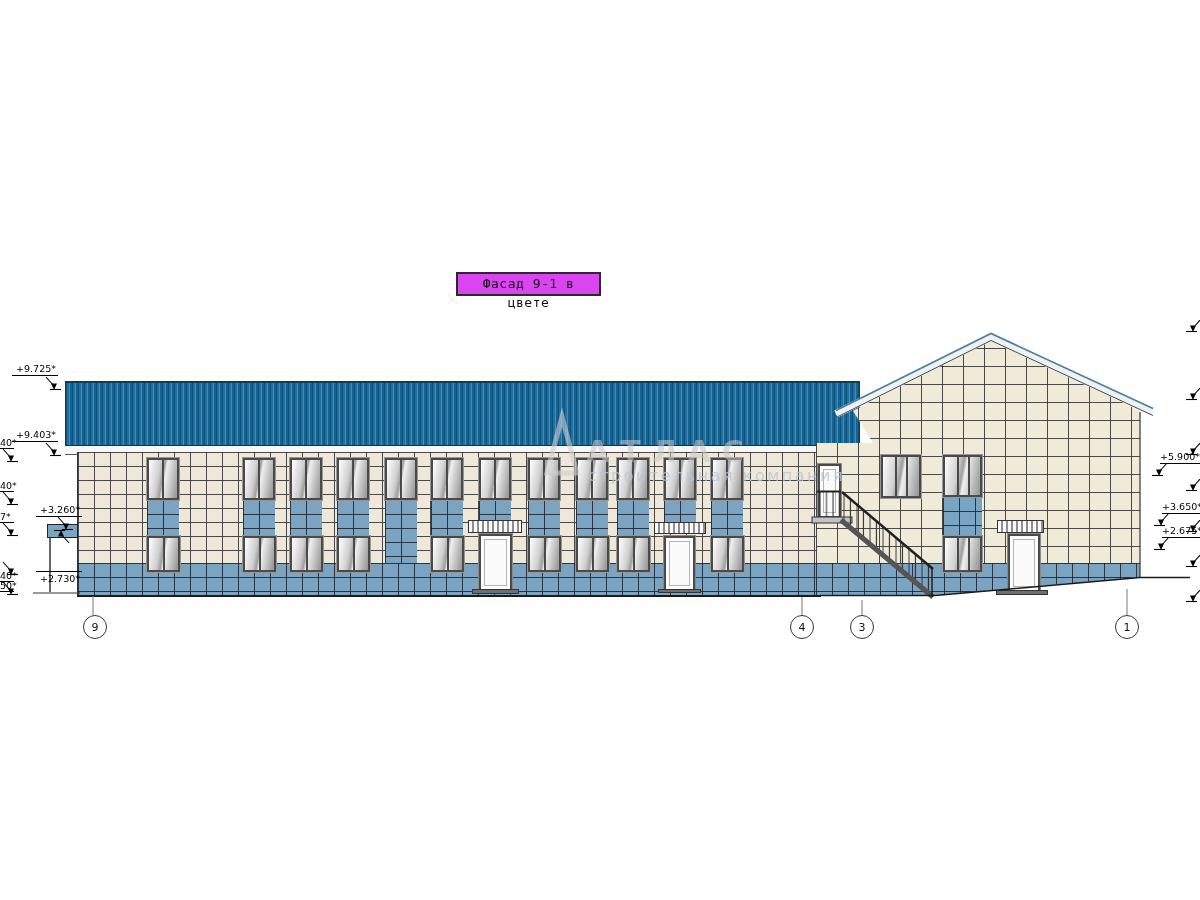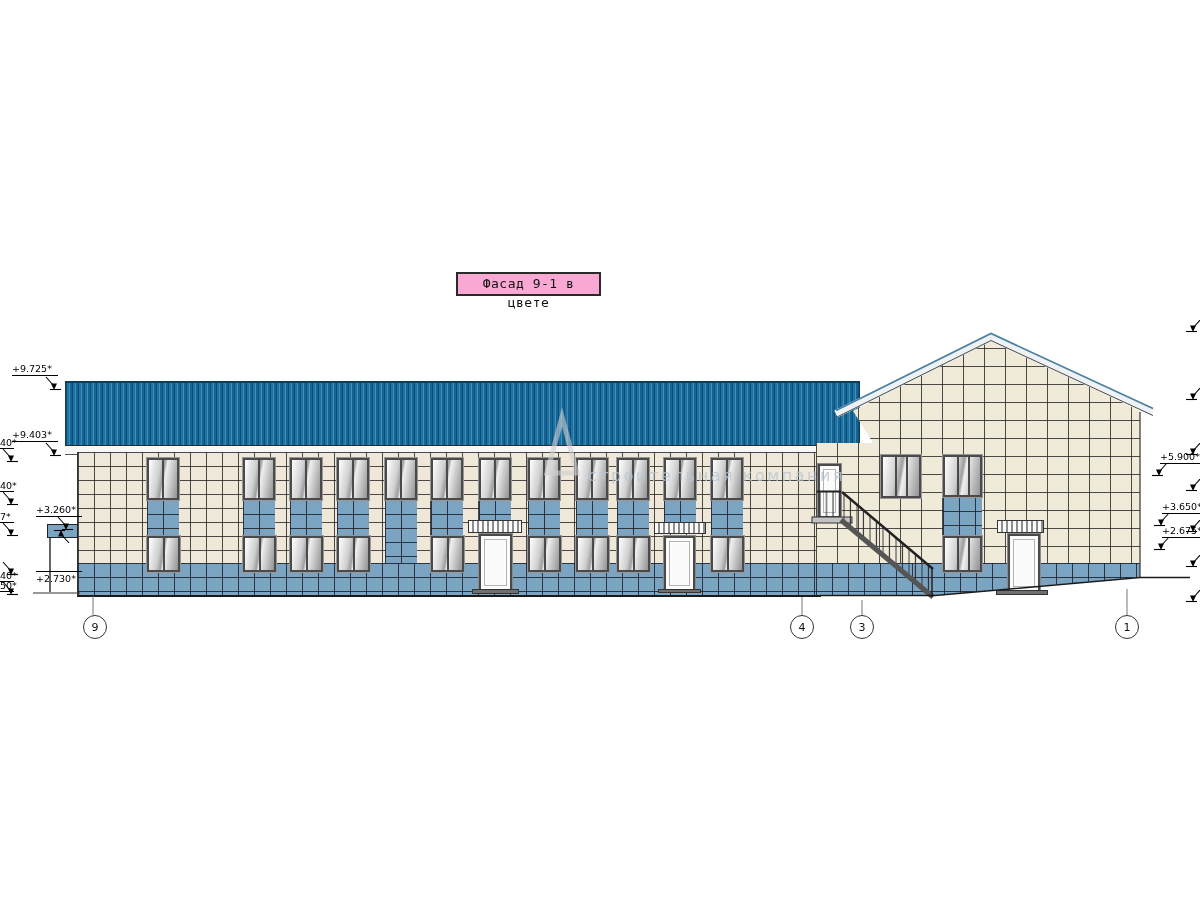--- a/index.html
+++ b/index.html
@@ -27,31 +27,31 @@
   .w2::before{content:"";position:absolute;top:0;bottom:0;left:50%;width:2px;margin-left:-1px;background:#4a4a4a;}
   .w3::before{content:"";position:absolute;top:0;bottom:0;left:33%;width:2px;background:#4a4a4a;}
   .w3::after{content:"";position:absolute;top:0;bottom:0;left:65%;width:2px;background:#4a4a4a;}
   .door{position:absolute;box-sizing:border-box;border:2px solid #4a4a4a;outline:1px solid #8a8a8a;background:#fbfbfb;}
   .door::before{content:"";position:absolute;left:3px;right:3px;top:3px;bottom:3px;border:1px solid #b3b3b3;}
   .canopy{position:absolute;box-sizing:border-box;border:1px solid #333;
     background:repeating-linear-gradient(90deg,#fcfcfc 0 3px,#8d8d8d 3px 5px);}
   .threshold{position:absolute;background:#6f6f6f;border:1px solid #333;box-sizing:border-box;}
   .lcanopy{position:absolute;background:#7ba3c2;border:1px solid #222;box-sizing:border-box;}
   
-  .elev{position:absolute;font-size:9.5px;color:#000;white-space:nowrap;}
+  .elev{position:absolute;font-size:9.5px;color:#000;white-space:nowrap;text-align:right;}
   .elev .lbl{display:inline-block;border-bottom:1px solid #000;padding:0 2px 1px 0;min-width:44px;}
   .elev .lbl-top{display:inline-block;border-top:1px solid #000;padding:1px 2px 0 0;min-width:44px;margin-top:28px;}
   .mclip{position:absolute;font-size:9.5px;color:#000;width:14px;border-bottom:1px solid #000;overflow:visible;white-space:nowrap;}
   .arr{position:absolute;}
   .arr line{stroke:#000;stroke-width:1.1;}
   .arr polygon{fill:#000;}
   .arr.mir{transform:scaleX(-1);}
   .bubble{position:absolute;width:24px;height:24px;border:1.2px solid #333;border-radius:50%;background:#fff;
     text-align:center;line-height:23px;font-size:11px;color:#111;box-sizing:border-box;}
-  .titlebox{position:absolute;border:2px solid #2a2a2a;background:#f9a8d4;text-align:center;
+  .titlebox{position:absolute;border:2px solid #2a2a2a;background:#d946ef;text-align:center;
     font-family:"DejaVu Sans Mono", monospace;font-size:13px;letter-spacing:.5px;color:#111;}
   .wm-name{position:absolute;font-weight:bold;font-size:30px;letter-spacing:11px;color:#c7c7c7;opacity:.55;}
   .wm-sub{position:absolute;font-size:16px;letter-spacing:2.5px;color:#b8c6d4;opacity:.8;}
   svg.overlay{position:absolute;left:0;top:0;pointer-events:none;}
 </style>
 </head>
 <body>
 
 <div class="canvas">
 
@@ -154,20 +154,21 @@
 
     <line x1="93" y1="596" x2="93" y2="615" stroke="#777" stroke-width="1"></line>
     <line x1="802" y1="597" x2="802" y2="615" stroke="#777" stroke-width="1"></line>
     <line x1="862" y1="600" x2="862" y2="615" stroke="#777" stroke-width="1"></line>
     <line x1="1127" y1="589" x2="1127" y2="615" stroke="#777" stroke-width="1"></line>
   </svg>
 
   <svg class="overlay" width="1200" height="900" style="opacity:.6">
     <polygon points="547,473 562,417 577,473" fill="none" stroke="#d0d0d0" stroke-width="5"></polygon>
   </svg>
+  <span class="wm-name" style="left:586px;top:434px">АТЛАС</span>
   <span class="wm-sub" style="left:588px;top:466px">строительная компания</span>
 
   <div class="elev" style="left:12px;top:363px">
     <span class="lbl">+9.725*</span>
   </div>
   <svg class="arr" style="left:45px;top:376px" width="16" height="15">
     <line x1="1" y1="1" x2="9" y2="10"></line>
       <polygon points="9,14 6,7.5 12,7.5"></polygon>
       <line x1="5" y1="13.5" x2="16" y2="13.5"></line>
     </svg>

